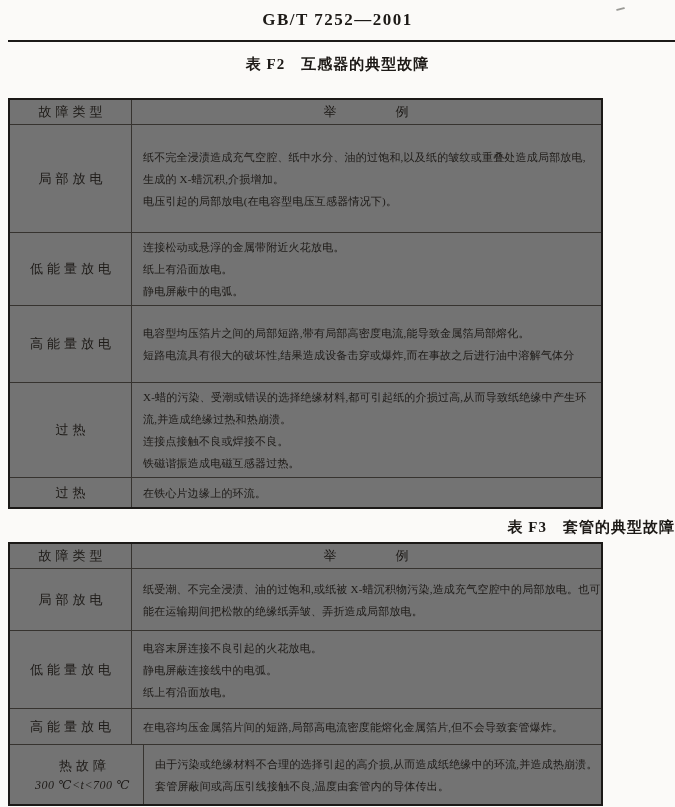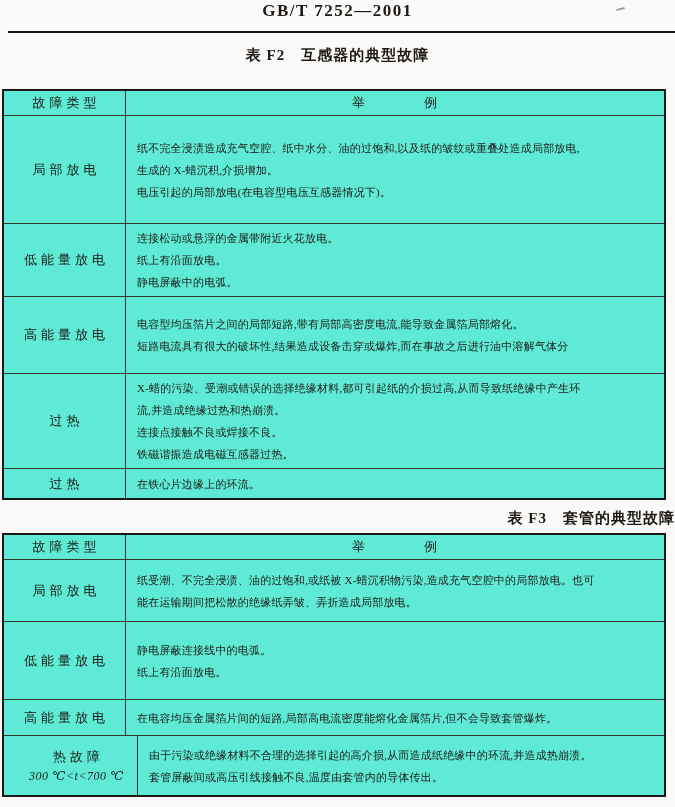--- a/index.html
+++ b/index.html
@@ -11,20 +11,21 @@
     font-family:"Liberation Serif","DejaVu Serif",serif;
     position:relative;
     overflow:hidden;
   }
   .scan-mark {
     position:absolute; top:8px; left:616px;
     width:9px; height:2px; background:#9a9a96;
     transform:rotate(-14deg); border-radius:1px;
   }
   .std-no {
+    margin-top:9px;
     text-align:center;
     font-weight:bold;
     font-size:17px;
     letter-spacing:1.5px;
     line-height:22px;
   }
   .head-rule {
     margin:9px 0 0 8px;
     width:667px; height:2px;
     background:#1c1a18;
@@ -32,24 +33,24 @@
   .tbl-title {
     text-align:center;
     font-weight:bold;
     font-size:15px;
     letter-spacing:1px;
     line-height:21px;
   }
   .tbl-title.f2 { margin-top:12px; margin-bottom:23px; }
   .tbl-title.f3 { margin-top:8px; margin-bottom:4px;text-align:right; }
   .ftable {
-    width:664px;
-    margin-left:2px;
+    width:595px;
+    margin-left:8px;
     border:2px solid #1b1917;
-    background:#5eead4;
+    background:#737373;
   }
   .row { display:flex; border-top:1px solid #36332f; }
   .row:first-child { border-top:none; }
   .c1 {
     width:122px; flex:0 0 122px;
     border-right:1px solid #36332f;
     display:flex; flex-direction:column;
     align-items:center; justify-content:center;
     font-size:13px;
     letter-spacing:4px;
@@ -168,20 +169,21 @@
     <div class="c1">局部放电</div>
     <div class="c2">
       <div class="line">纸受潮、不完全浸渍、油的过饱和,或纸被 X-蜡沉积物污染,造成充气空腔中的局部放电。也可</div>
       <div class="line">能在运输期间把松散的绝缘纸弄皱、弄折造成局部放电。</div>
     </div>
   </div>
 
   <div class="row f3r2">
     <div class="c1">低能量放电</div>
     <div class="c2">
+      <div class="line">电容末屏连接不良引起的火花放电。</div>
       <div class="line">静电屏蔽连接线中的电弧。</div>
       <div class="line">纸上有沿面放电。</div>
     </div>
   </div>
 
   <div class="row f3r3">
     <div class="c1">高能量放电</div>
     <div class="c2">
       <div class="line">在电容均压金属箔片间的短路,局部高电流密度能熔化金属箔片,但不会导致套管爆炸。</div>
     </div>

